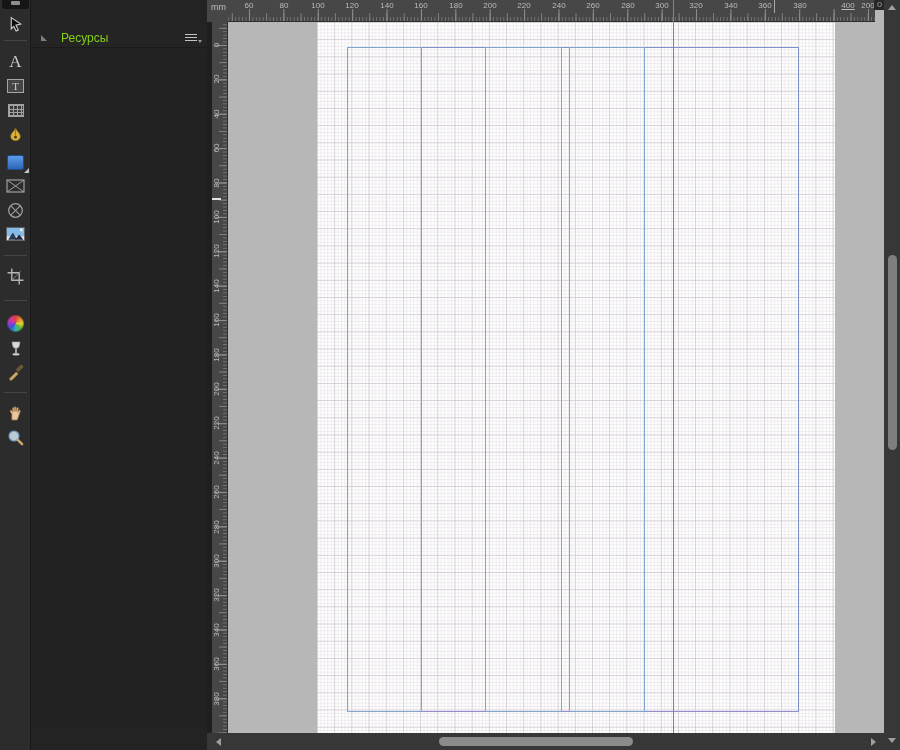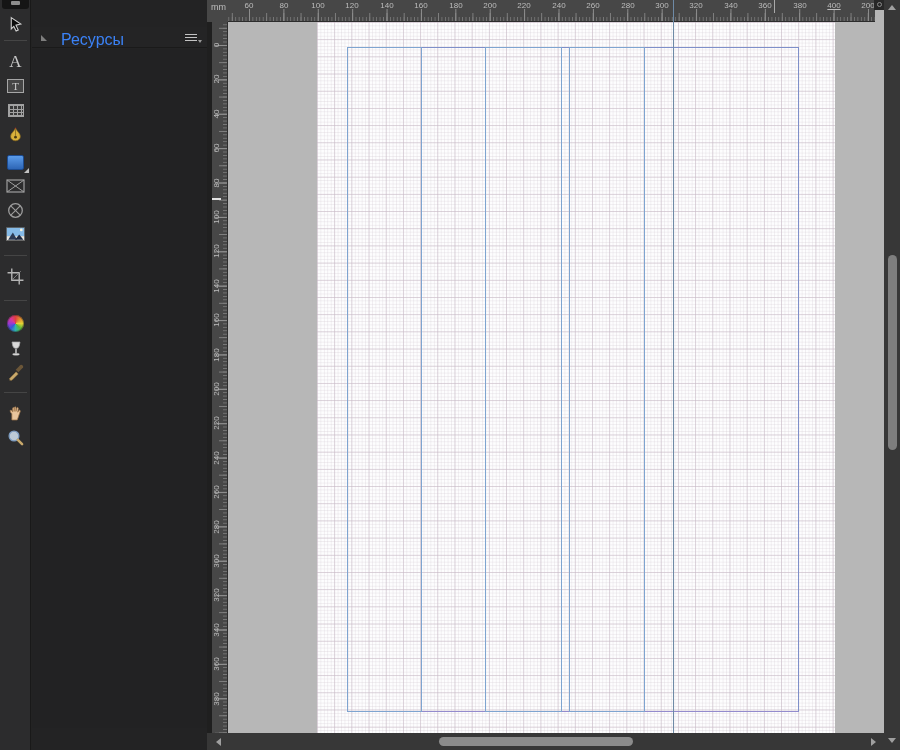--- a/index.html
+++ b/index.html
@@ -29,21 +29,21 @@
   .swatch-frag{position:absolute;left:209px;top:727px;width:6px;height:8px;background:#7d4e35;}
 
   
   #panel{position:absolute;left:32px;top:0;width:175px;height:750px;background:#232324;}
   #panel-top{position:absolute;left:0;top:0;width:175px;height:27px;background:#1a1a1a;}
   .dropdown{position:absolute;left:4px;top:4px;width:106px;height:19px;background:#2e2e2e;border:1px solid #454545;
             border-radius:2px;color:#dcdcdc;font-size:11px;line-height:17px;padding:0 6px;}
   .dropdown .chev{position:absolute;right:6px;top:7px;border-left:3.5px solid transparent;border-right:3.5px solid transparent;border-top:4px solid #b9b9b9;}
   .phead{position:absolute;left:0;top:27px;width:175px;height:21px;background:#242425;border-bottom:1px solid #1a1a1a;}
   .ptri{position:absolute;left:9px;top:8px;width:0;height:0;border-bottom:6px solid #7e7e7e;border-right:6px solid transparent;}
-  .ptitle{position:absolute;left:29px;top:4px;font-size:16px;color:#3b82f6;}
+  .ptitle{position:absolute;left:29px;top:4px;font-size:12px;color:#84cc16;}
   .pmenu{position:absolute;right:10px;top:7px;width:12px;height:8px;}
   .pmenu b{display:block;height:1.4px;background:#c3c3c3;margin-bottom:1.6px;}
   .pmenu:after{content:"";position:absolute;right:-5px;bottom:-1px;border-left:2.5px solid transparent;border-right:2.5px solid transparent;border-top:3px solid #9a9a9a;}
   #panel-body{position:absolute;left:0;top:49px;width:175px;height:679px;background:#222223;}
   #searchbar{position:absolute;left:0;top:728px;width:175px;height:22px;background:#2a2a2a;border-top:1px solid #3a3a3a;}
   .searchbox{position:absolute;left:4px;top:3px;width:167px;height:16px;background:#343434;border:1px solid #404040;border-radius:3px;
              display:flex;align-items:center;padding:0 5px;gap:4px;}
   .searchbox span{color:#929292;font-size:11px;line-height:14px;}
 
   
@@ -231,21 +231,21 @@
         <span class="hnum" style="left: 262px;">200</span>
         <span class="hnum" style="left: 296px;">220</span>
         <span class="hnum" style="left: 331px;">240</span>
         <span class="hnum" style="left: 365px;">260</span>
         <span class="hnum" style="left: 400px;">280</span>
         <span class="hnum" style="left: 434px;">300</span>
         <span class="hnum" style="left: 468px;">320</span>
         <span class="hnum" style="left: 503px;">340</span>
         <span class="hnum" style="left: 537px;">360</span>
         <span class="hnum" style="left: 572px;">380</span>
-        <span class="hnum" style="left: 606px; text-decoration: underline;">400</span>
+        <span class="hnum" style="left: 620px; text-decoration: underline;">400</span>
         <span class="hnum" style="left: 640px;">200</span>
       </div>
     <div class="hcursor"></div>
   </div>
 
   <div class="vruler">
     <div>
         <span class="vnum" style="top: 23px;">0</span>
         <span class="vnum" style="top: 57px;">20</span>
         <span class="vnum" style="top: 92px;">40</span>

